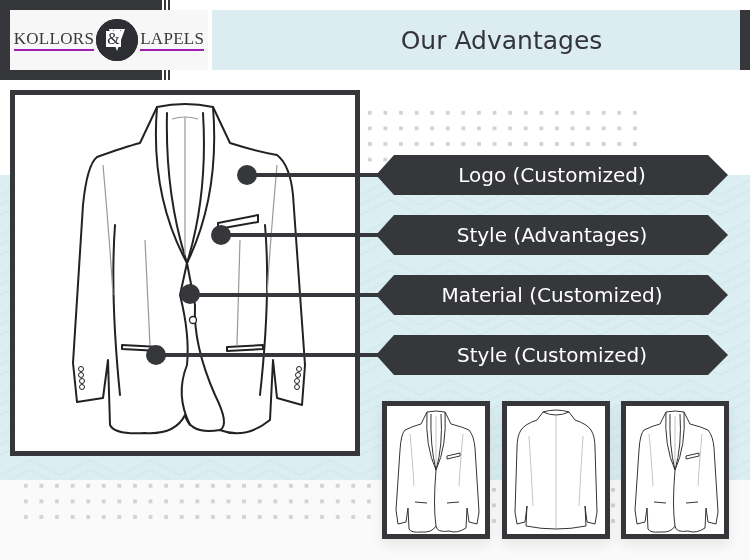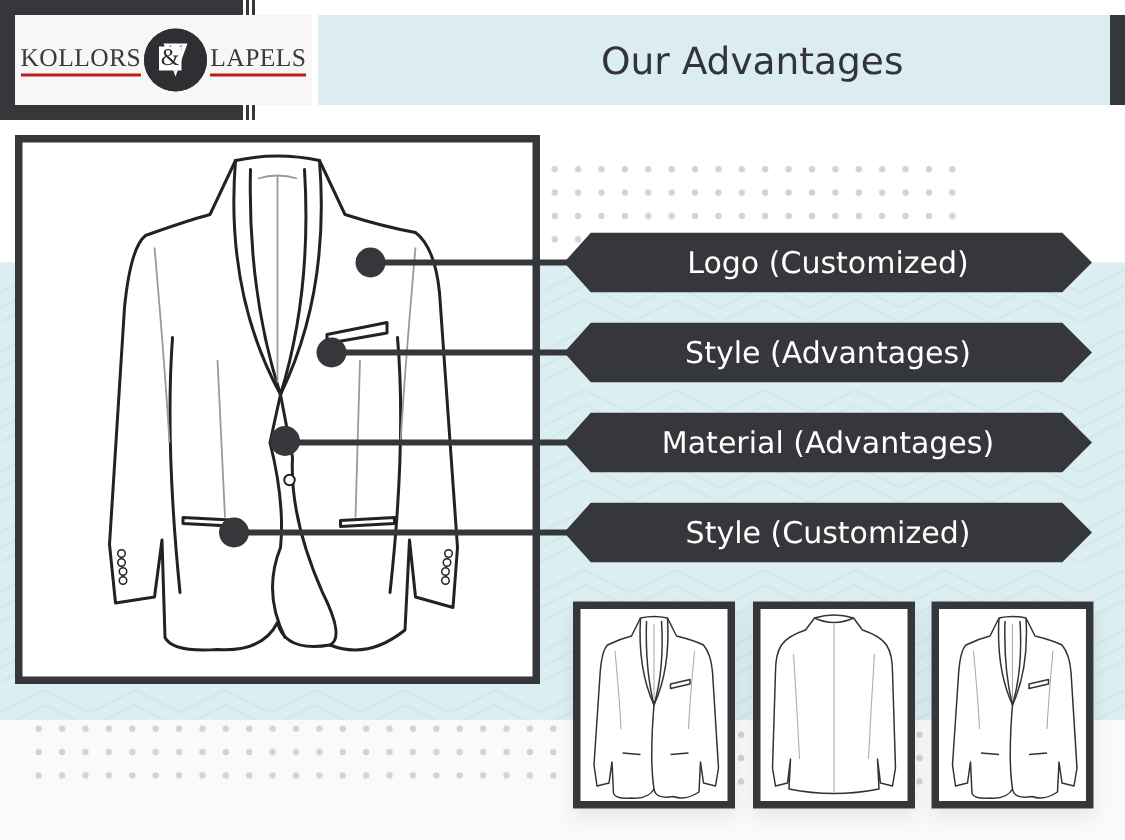--- a/index.html
+++ b/index.html
@@ -8,21 +8,21 @@
   
   .band{left:0;top:175px;width:750px;height:305px;background:#dbeef1;}
   .band svg{position:absolute;left:0;top:0;}
   .bottom-fade{left:0;top:480px;width:750px;height:80px;background:#fafafa;}
   
   .dots{background-image:radial-gradient(circle,#d3d3d3 2px,transparent 2.4px);}
   
   .logo-dark{left:0;top:0;width:160px;height:80px;background:#36373b;}
   .logo-stripes{left:160px;top:0;width:12px;height:80px;background:repeating-linear-gradient(90deg,#36373b 0 2px,#ffffff 2px 4px);}
   .logo-card{left:10px;top:10px;width:198px;height:60px;background:#f7f7f7;display:flex;align-items:center;justify-content:center;}
-  .logo-text{font-family:"Liberation Serif","DejaVu Serif",serif;font-size:17px;color:#3a3a3a;letter-spacing:0.3px;border-bottom:2px solid #b91c1c;line-height:18px;padding-bottom:1px;}
+  .logo-text{font-family:"Liberation Serif","DejaVu Serif",serif;font-size:17px;color:#3a3a3a;letter-spacing:0.3px;border-bottom:2px solid #a21caf;line-height:18px;padding-bottom:1px;}
   .logo-circle{width:42px;height:42px;border-radius:50%;background:#2e2f33;margin:0 2px;position:relative;display:flex;align-items:center;justify-content:center;}
   .title-box{left:212px;top:10px;width:523px;height:60px;background:#dcedf1;display:flex;align-items:center;justify-content:center;padding-left:28px;}
   .title-text{font-family:"DejaVu Sans","Liberation Sans",sans-serif;font-size:25px;color:#33343a;}
   .right-bar{left:740px;top:10px;width:10px;height:60px;background:#36373b;}
   
   .main-frame{left:10px;top:90px;width:350px;height:366px;box-sizing:border-box;border:5px solid #36373b;background:#ffffff;}
   
   .tag{position:absolute;left:376px;width:352px;height:40px;}
   .tag svg{position:absolute;left:0;top:0;}
   .tag span{position:absolute;left:0;top:0;width:352px;height:40px;line-height:40px;text-align:center;color:#ffffff;font-size:20px;font-family:"DejaVu Sans","Liberation Sans",sans-serif;}
@@ -133,21 +133,21 @@
 <div class="tag" style="top:215px;">
   <svg width="352" height="40">
       <polygon points="18,0 332,0 352,20 332,40 18,40 0,20" fill="#36373b"></polygon>
     </svg>
   <span>Style (Advantages)</span>
 </div>
 <div class="tag" style="top:275px;">
   <svg width="352" height="40">
       <polygon points="18,0 332,0 352,20 332,40 18,40 0,20" fill="#36373b"></polygon>
     </svg>
-  <span>Material (Advantages)</span>
+  <span>Material (Customized)</span>
 </div>
 <div class="tag" style="top:335px;">
   <svg width="352" height="40">
       <polygon points="18,0 332,0 352,20 332,40 18,40 0,20" fill="#36373b"></polygon>
     </svg>
   <span>Style (Customized)</span>
 </div>
 
 <div class="abs thumb" style="left:382px;">
   <svg width="98" height="128" viewBox="0 0 98 128">

